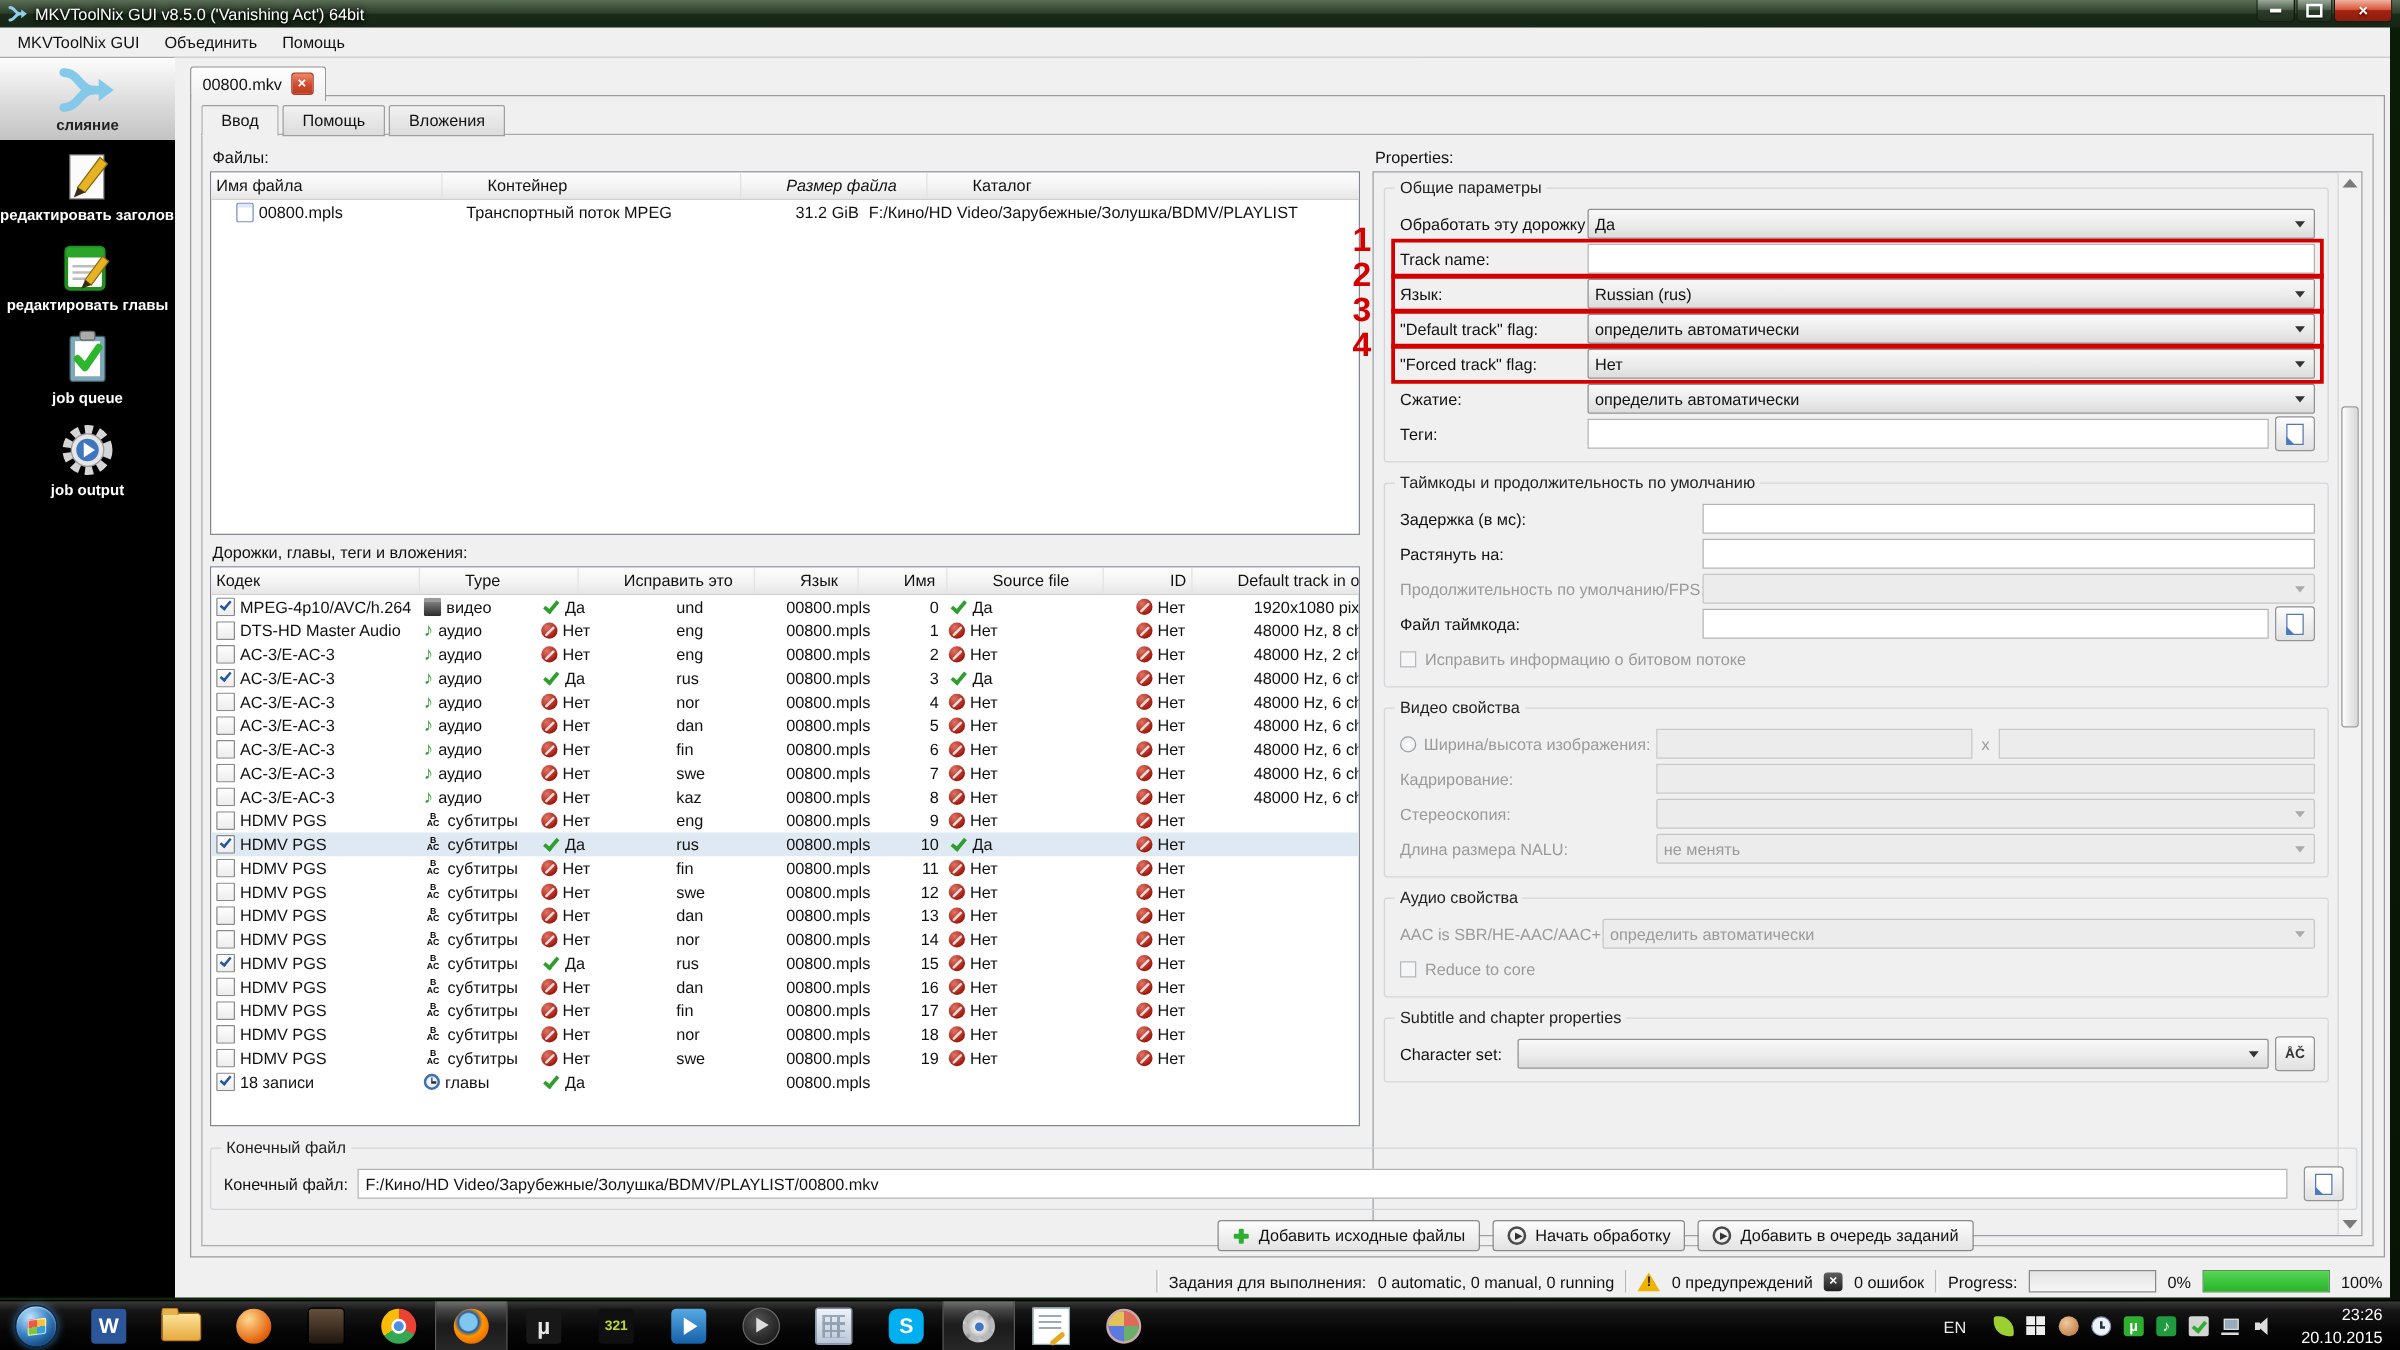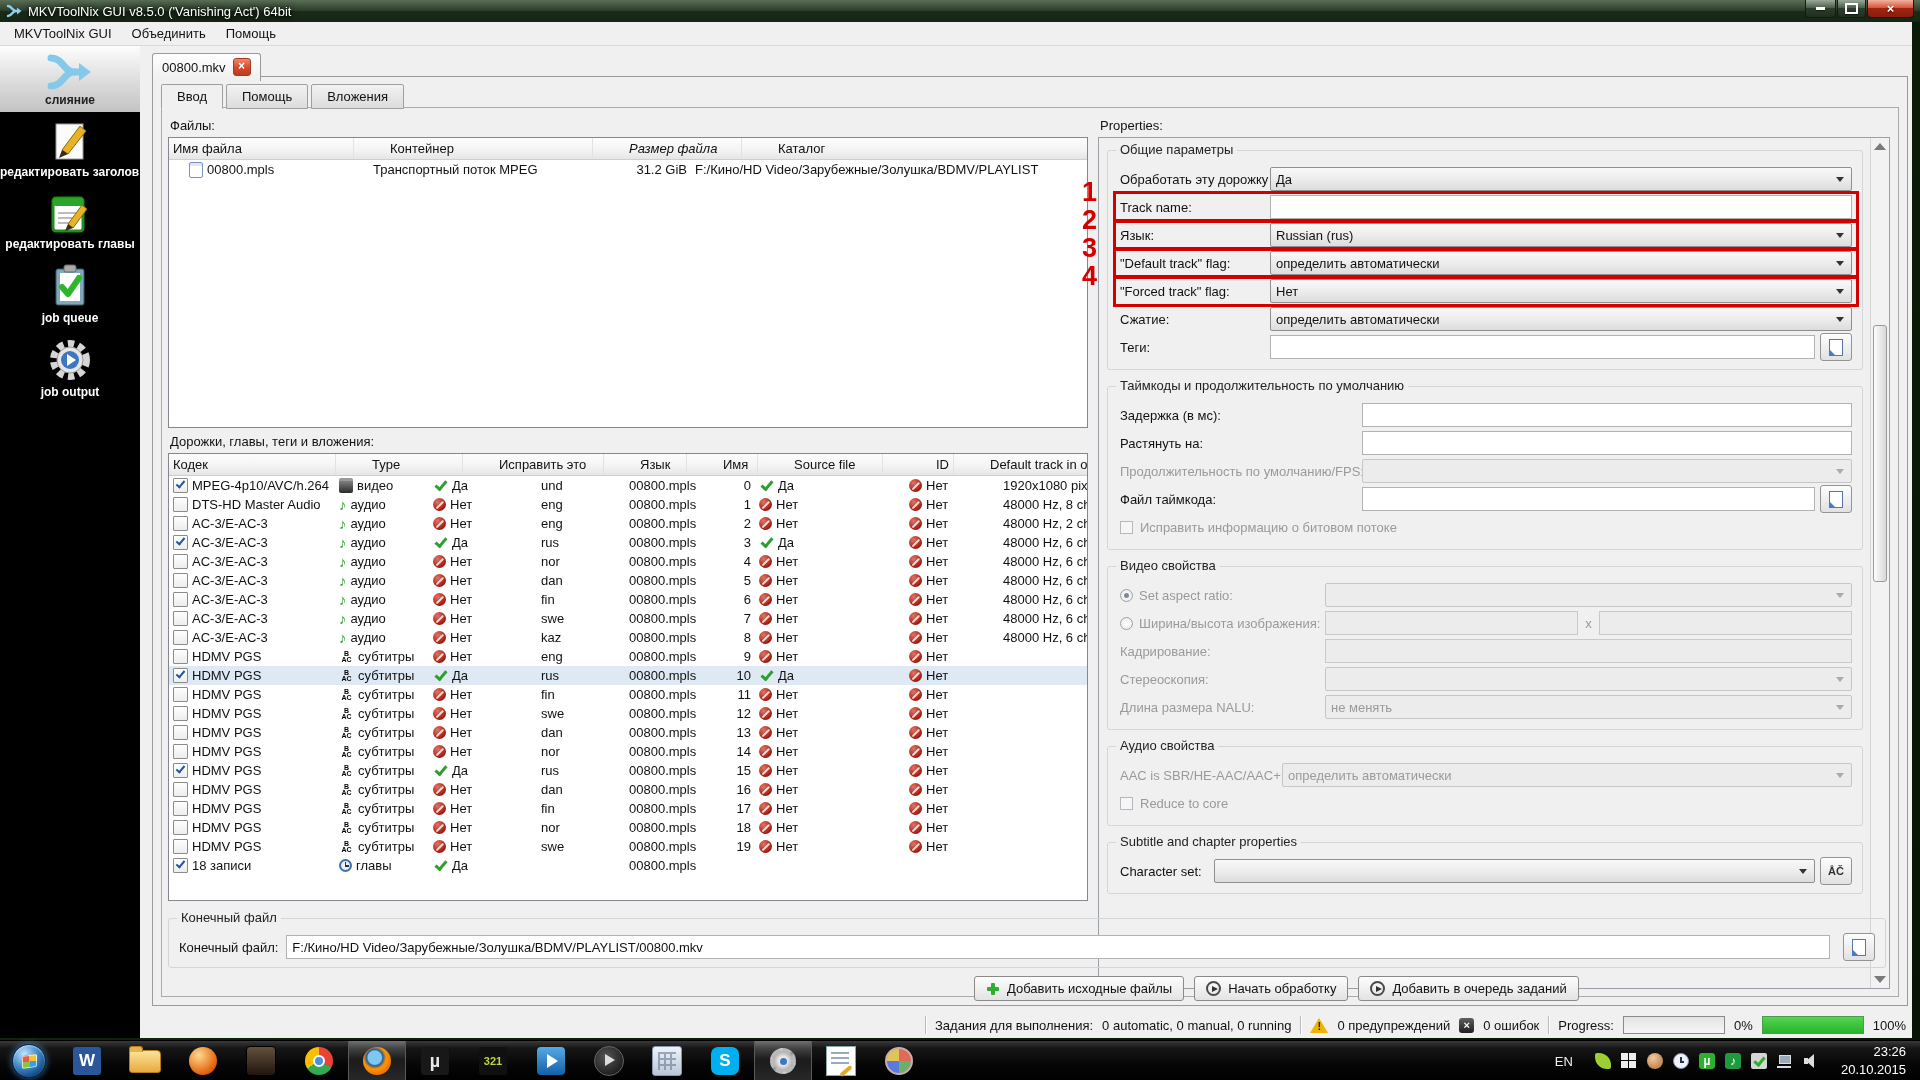--- a/index.html
+++ b/index.html
@@ -702,30 +702,20 @@
                 <div class="prow dis">
                   <span class="pcheck"></span>
                   <span class="cb-label">Исправить информацию о битовом потоке</span>
                 </div>
               </div>
 
               <div class="pgroup g-video">
                 <div class="pgroup-title">Видео свойства</div>
                 <div class="prow dis">
                   <div class="vlab">
-                    <span class="radio sel"></span>
-                    <span>Set aspect ratio:</span>
-                  </div>
-                  <div class="combo dis">
-                    <span></span>
-                    <span class="arrow"></span>
-                  </div>
-                </div>
-                <div class="prow dis">
-                  <div class="vlab">
                     <span class="radio"></span>
                     <span>Ширина/высота изображения:</span>
                   </div>
                   <div class="tinput dis"></div>
                   <span class="xsep">x</span>
                   <div class="tinput dis"></div>
                 </div>
                 <div class="prow dis">
                   <div class="vlab">
                       <span>Кадрирование:</span>

